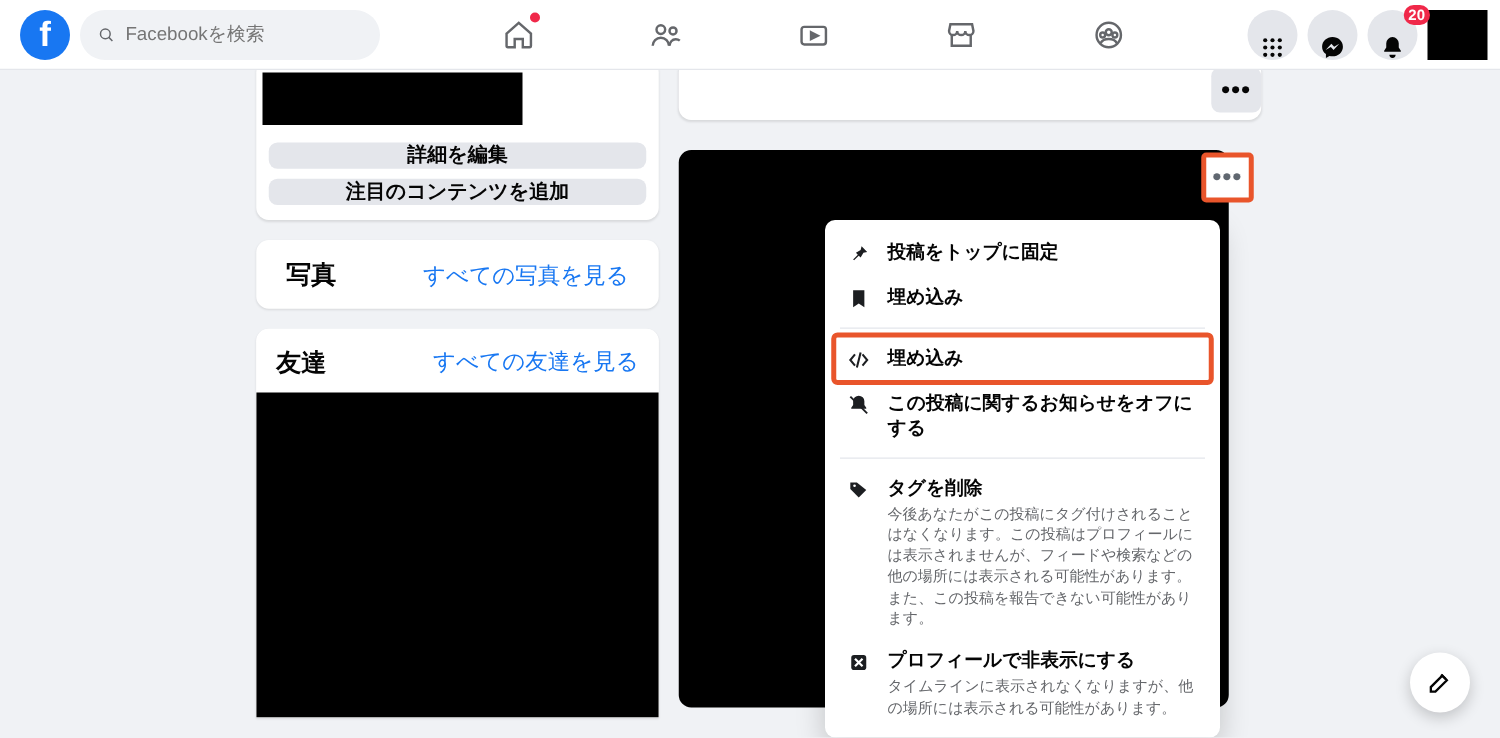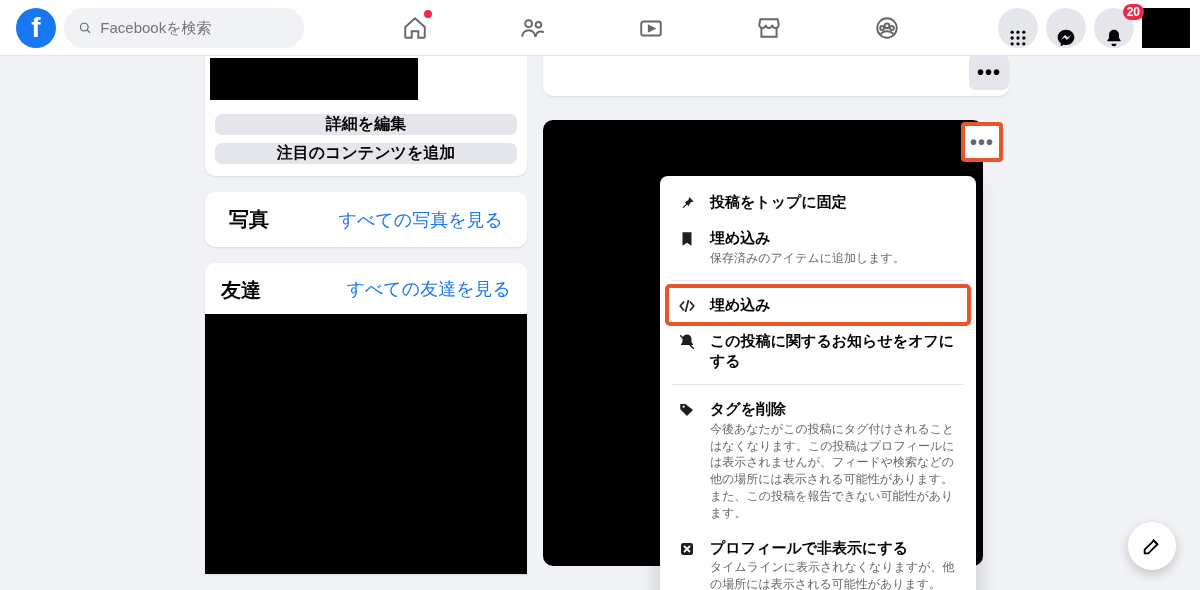--- a/index.html
+++ b/index.html
@@ -198,21 +198,20 @@
         </div>
     </div>
     <div class="menu-item">
       <div class="ico">
           <svg viewBox="0 0 24 24" width="18" height="18" fill="#1c1e21">
             <path d="M6 3h12v18l-6-4-6 4z"></path>
           </svg>
         </div>
       <div class="labels">
         <div class="primary">埋め込み</div>
-        <div class="secondary">保存済みのアイテムに追加します。</div>
       </div>
     </div>
     <div class="menu-divider"></div>
     <div class="menu-item highlight">
       <div class="ico">
           <svg viewBox="0 0 24 24" width="18" height="18" fill="none" stroke="#1c1e21" stroke-width="2.2">
             <path d="M8 6 3 12l5 6M16 6l5 6-5 6M14 4l-4 16"></path>
           </svg>
         </div>
       <div class="labels">

